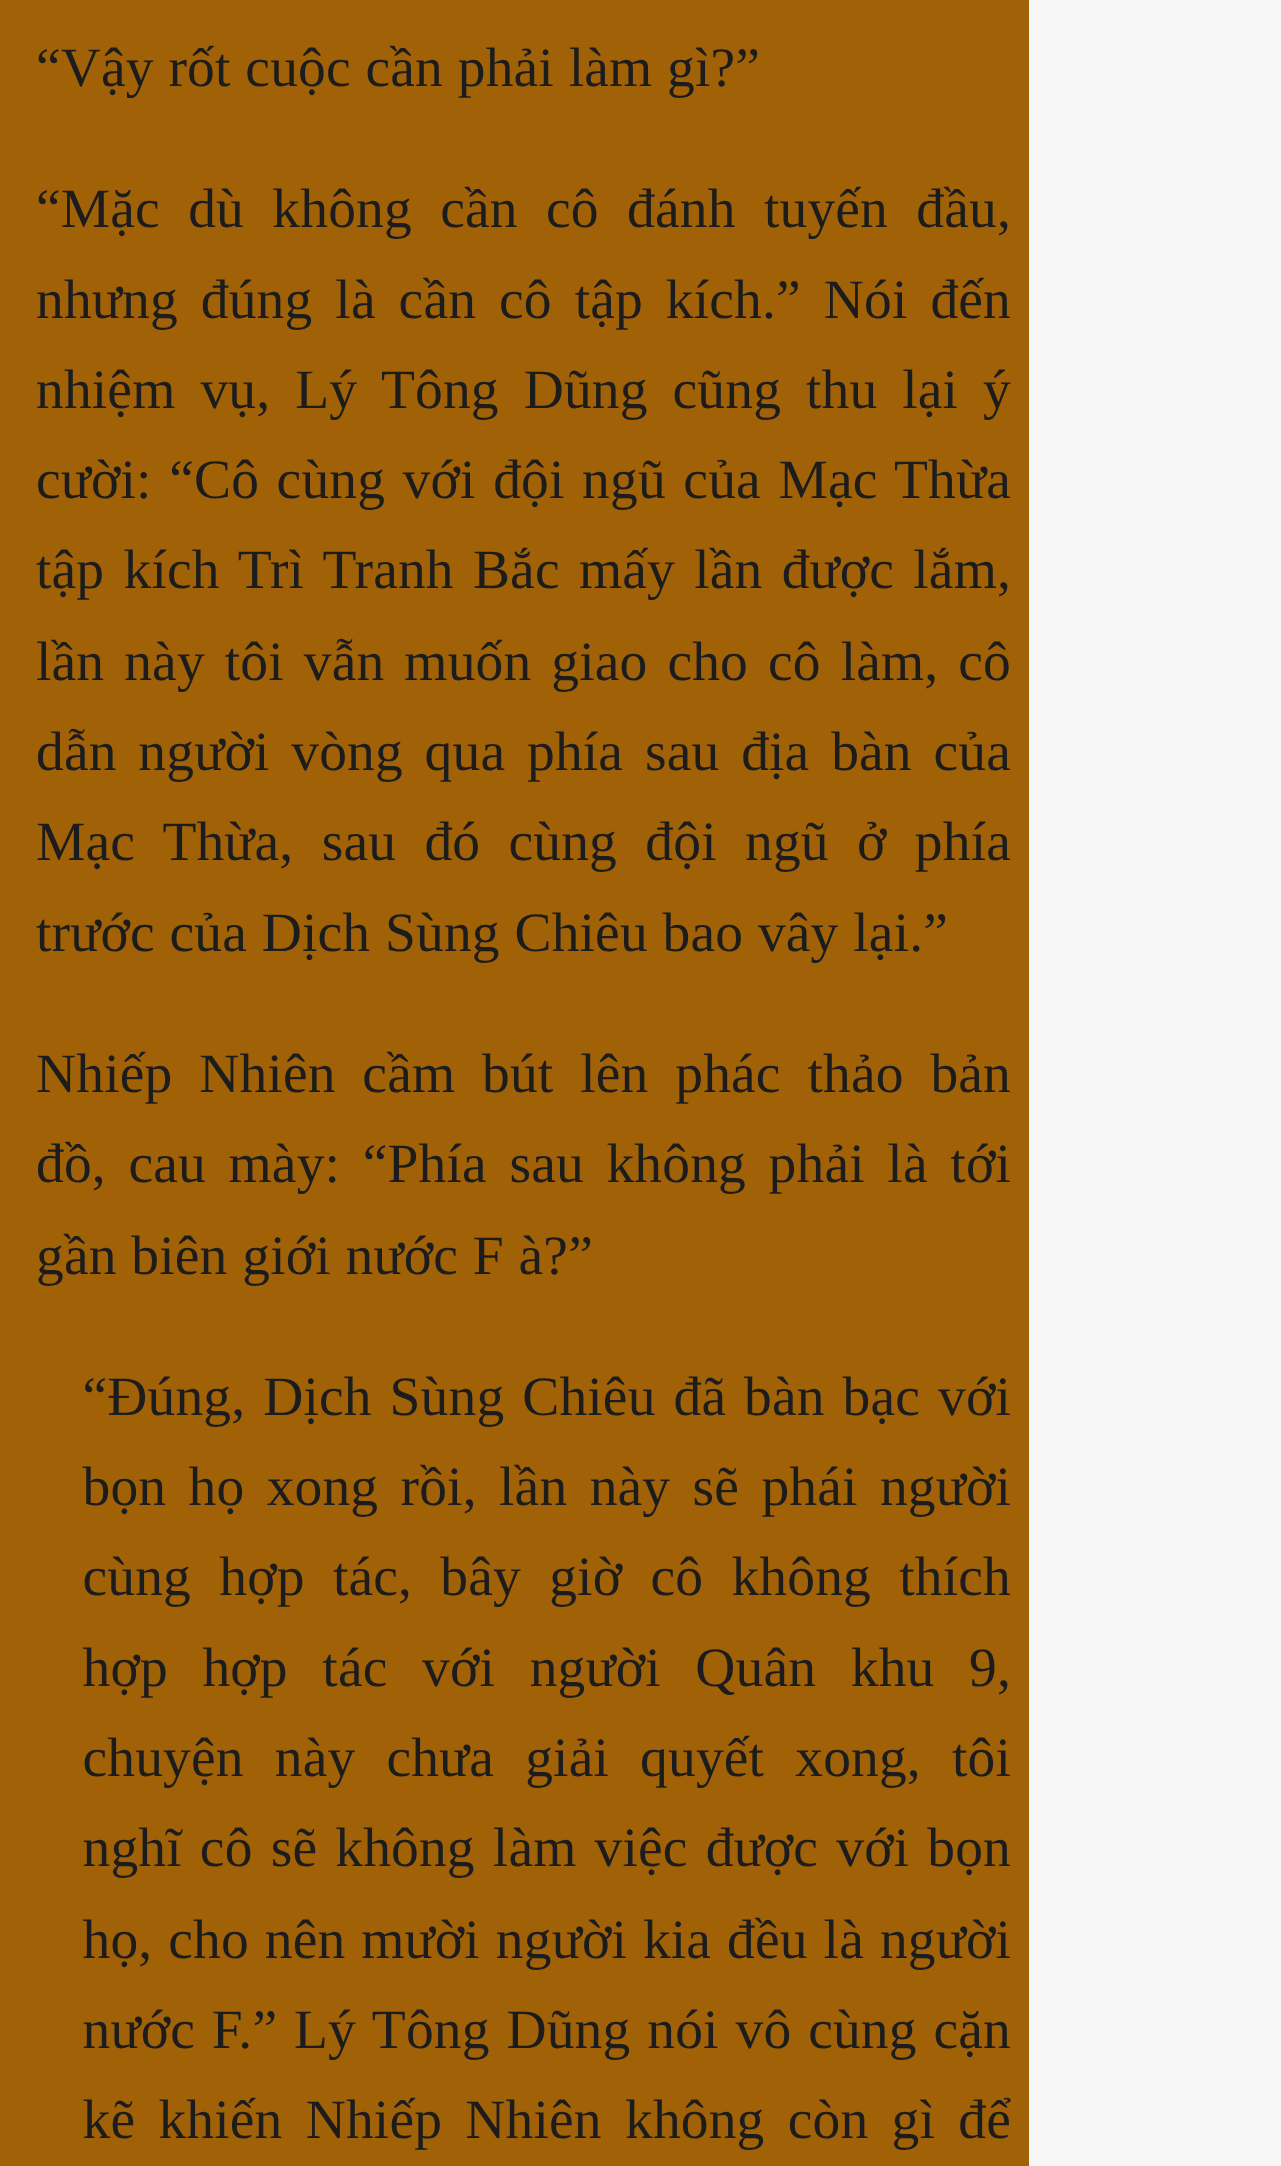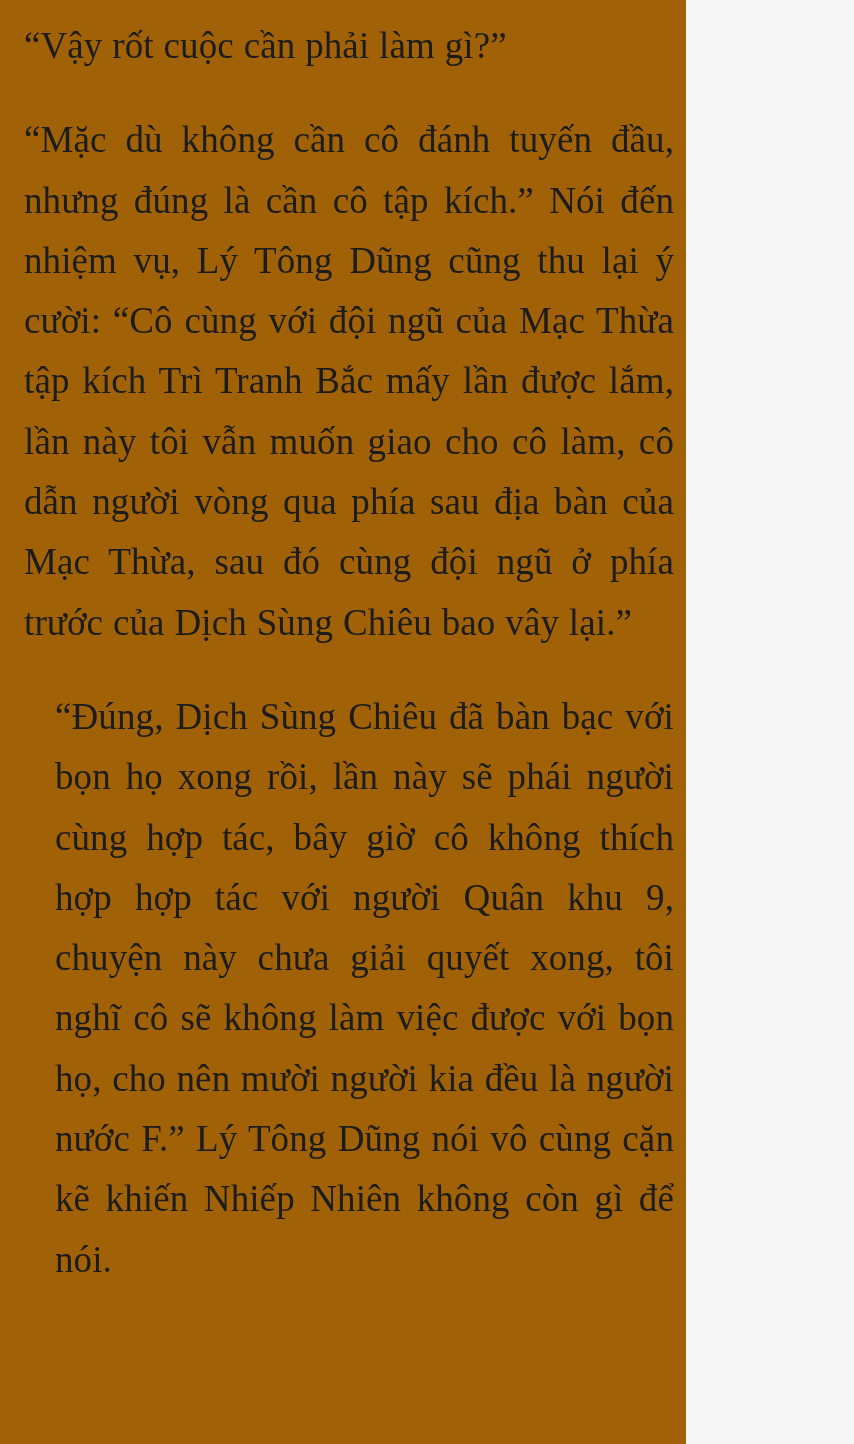--- a/index.html
+++ b/index.html
@@ -34,14 +34,15 @@
     margin-bottom: 0;
     margin-left: 31px;
   }
 </style>
 </head>
 <body>
 
 <div class="reader">
   <p class="para">“Vậy rốt cuộc cần phải làm gì?”</p>
   <p class="para">“Mặc dù không cần cô đánh tuyến đầu, nhưng đúng là cần cô tập kích.” Nói đến nhiệm vụ, Lý Tông Dũng cũng thu lại ý cười: “Cô cùng với đội ngũ của Mạc Thừa tập kích Trì Tranh Bắc mấy lần được lắm, lần này tôi vẫn muốn giao cho cô làm, cô dẫn người vòng qua phía sau địa bàn của Mạc Thừa, sau đó cùng đội ngũ ở phía trước của Dịch Sùng Chiêu bao vây lại.”</p>
+  <p class="para">Nhiếp Nhiên cầm bút lên phác thảo bản đồ, cau mày: “Phía sau không phải là tới gần biên giới nước F à?”</p>
   <p class="para">“Đúng, Dịch Sùng Chiêu đã bàn bạc với bọn họ xong rồi, lần này sẽ phái người cùng hợp tác, bây giờ cô không thích hợp hợp tác với người Quân khu 9, chuyện này chưa giải quyết xong, tôi nghĩ cô sẽ không làm việc được với bọn họ, cho nên mười người kia đều là người nước F.” Lý Tông Dũng nói vô cùng cặn kẽ khiến Nhiếp Nhiên không còn gì để nói.</p>
 </div>
 
 </body></html>

